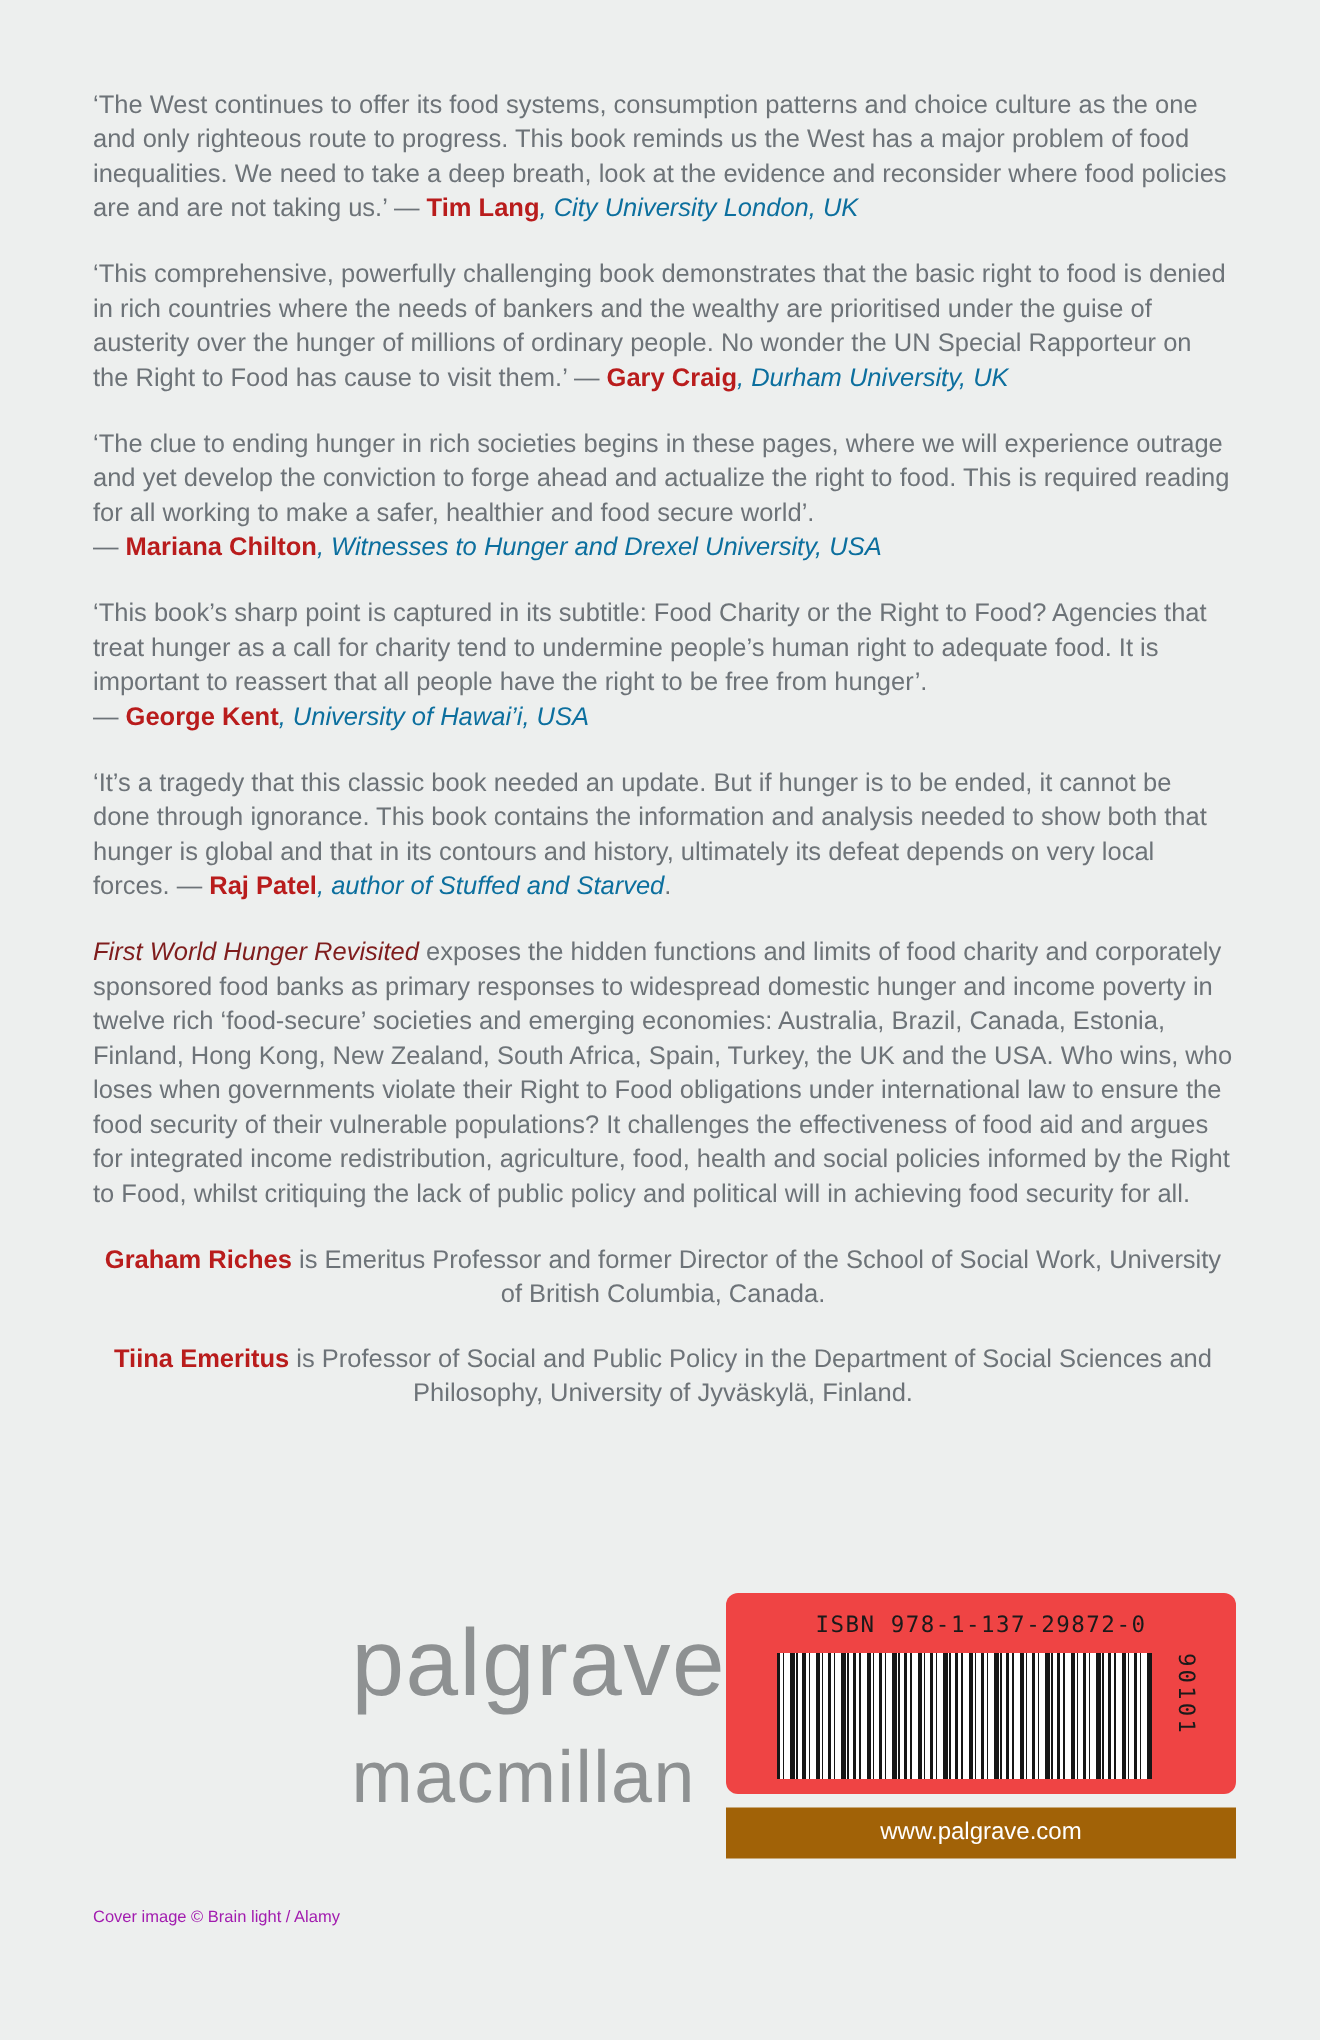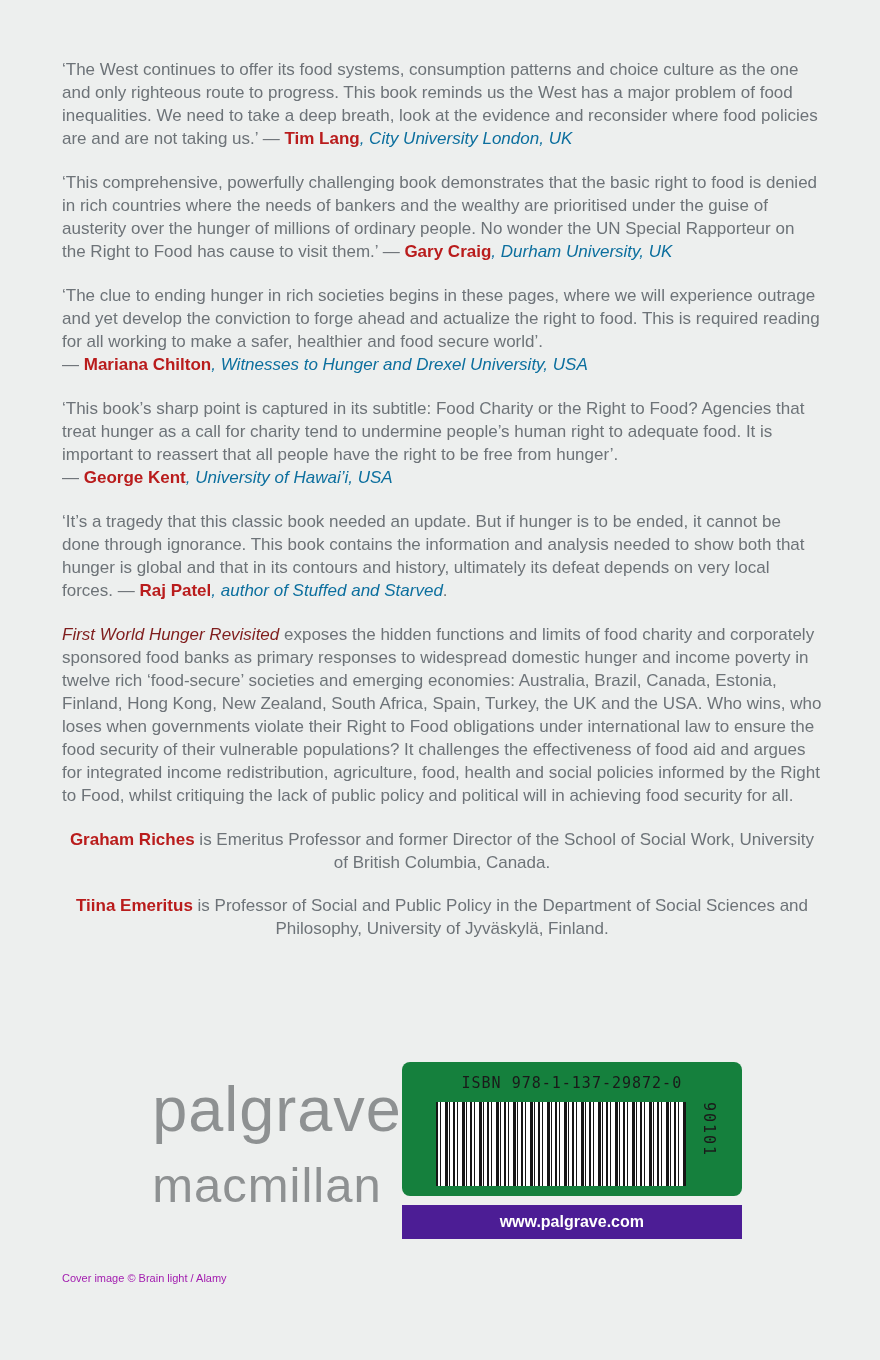--- a/index.html
+++ b/index.html
@@ -32,42 +32,42 @@
   }
   .dash{color:#6d7378;}
   .desc-title{font-style:italic;color:#7f1d1d;text-align:center;}
   .bio p{margin-bottom:20px;text-align:center;}
 
   
   .footer{
     position:absolute;
     left:70px;top:1062px;right:56px;
     display:flex;
-    justify-content:center;
+    justify-content:flex-end;
     align-items:flex-start;
   }
   .logo{
     color:#8e9192;
     margin-top:16px;
     line-height:1;
   }
   .logo .l1{
     font-size:63px;
     letter-spacing:1px;
     display:block;
   }
   .logo .l2{
     font-size:49px;
     letter-spacing:1px;
     display:block;
     margin-top:20px;
   }
   .barcode-col{width:340px;}
   .barcode-box{
-    background:#15803d;
+    background:#ef4444;
     border-radius:8px;
     padding:12px 10px 10px 10px;
     box-sizing:border-box;
     position:relative;
   }
   .isbn-label{
     font-family:"DejaVu Sans Mono","Liberation Mono",monospace;
     font-size:15px;
     color:#1a1a1a;
     text-align:center;
@@ -102,24 +102,24 @@
   }
   .digits{
     font-family:"DejaVu Sans Mono","Liberation Mono",monospace;
     font-size:17px;
     color:#1a1a1a;
     letter-spacing:3px;
     margin:6px 0 0 18px;
   }
   .web-bar{
     margin-top:9px;
-    background:#4c1d95;
+    background:#a16207;
     color:#ffffff;
     text-align:center;
-    font-weight:bold;
+    font-weight:normal;
     font-size:16px;
     padding:8px 0;
   }
   .credit{
     position:absolute;
     left:62px;top:1272px;
     font-size:11px;
     color:#a21caf;
   }
 </style>

